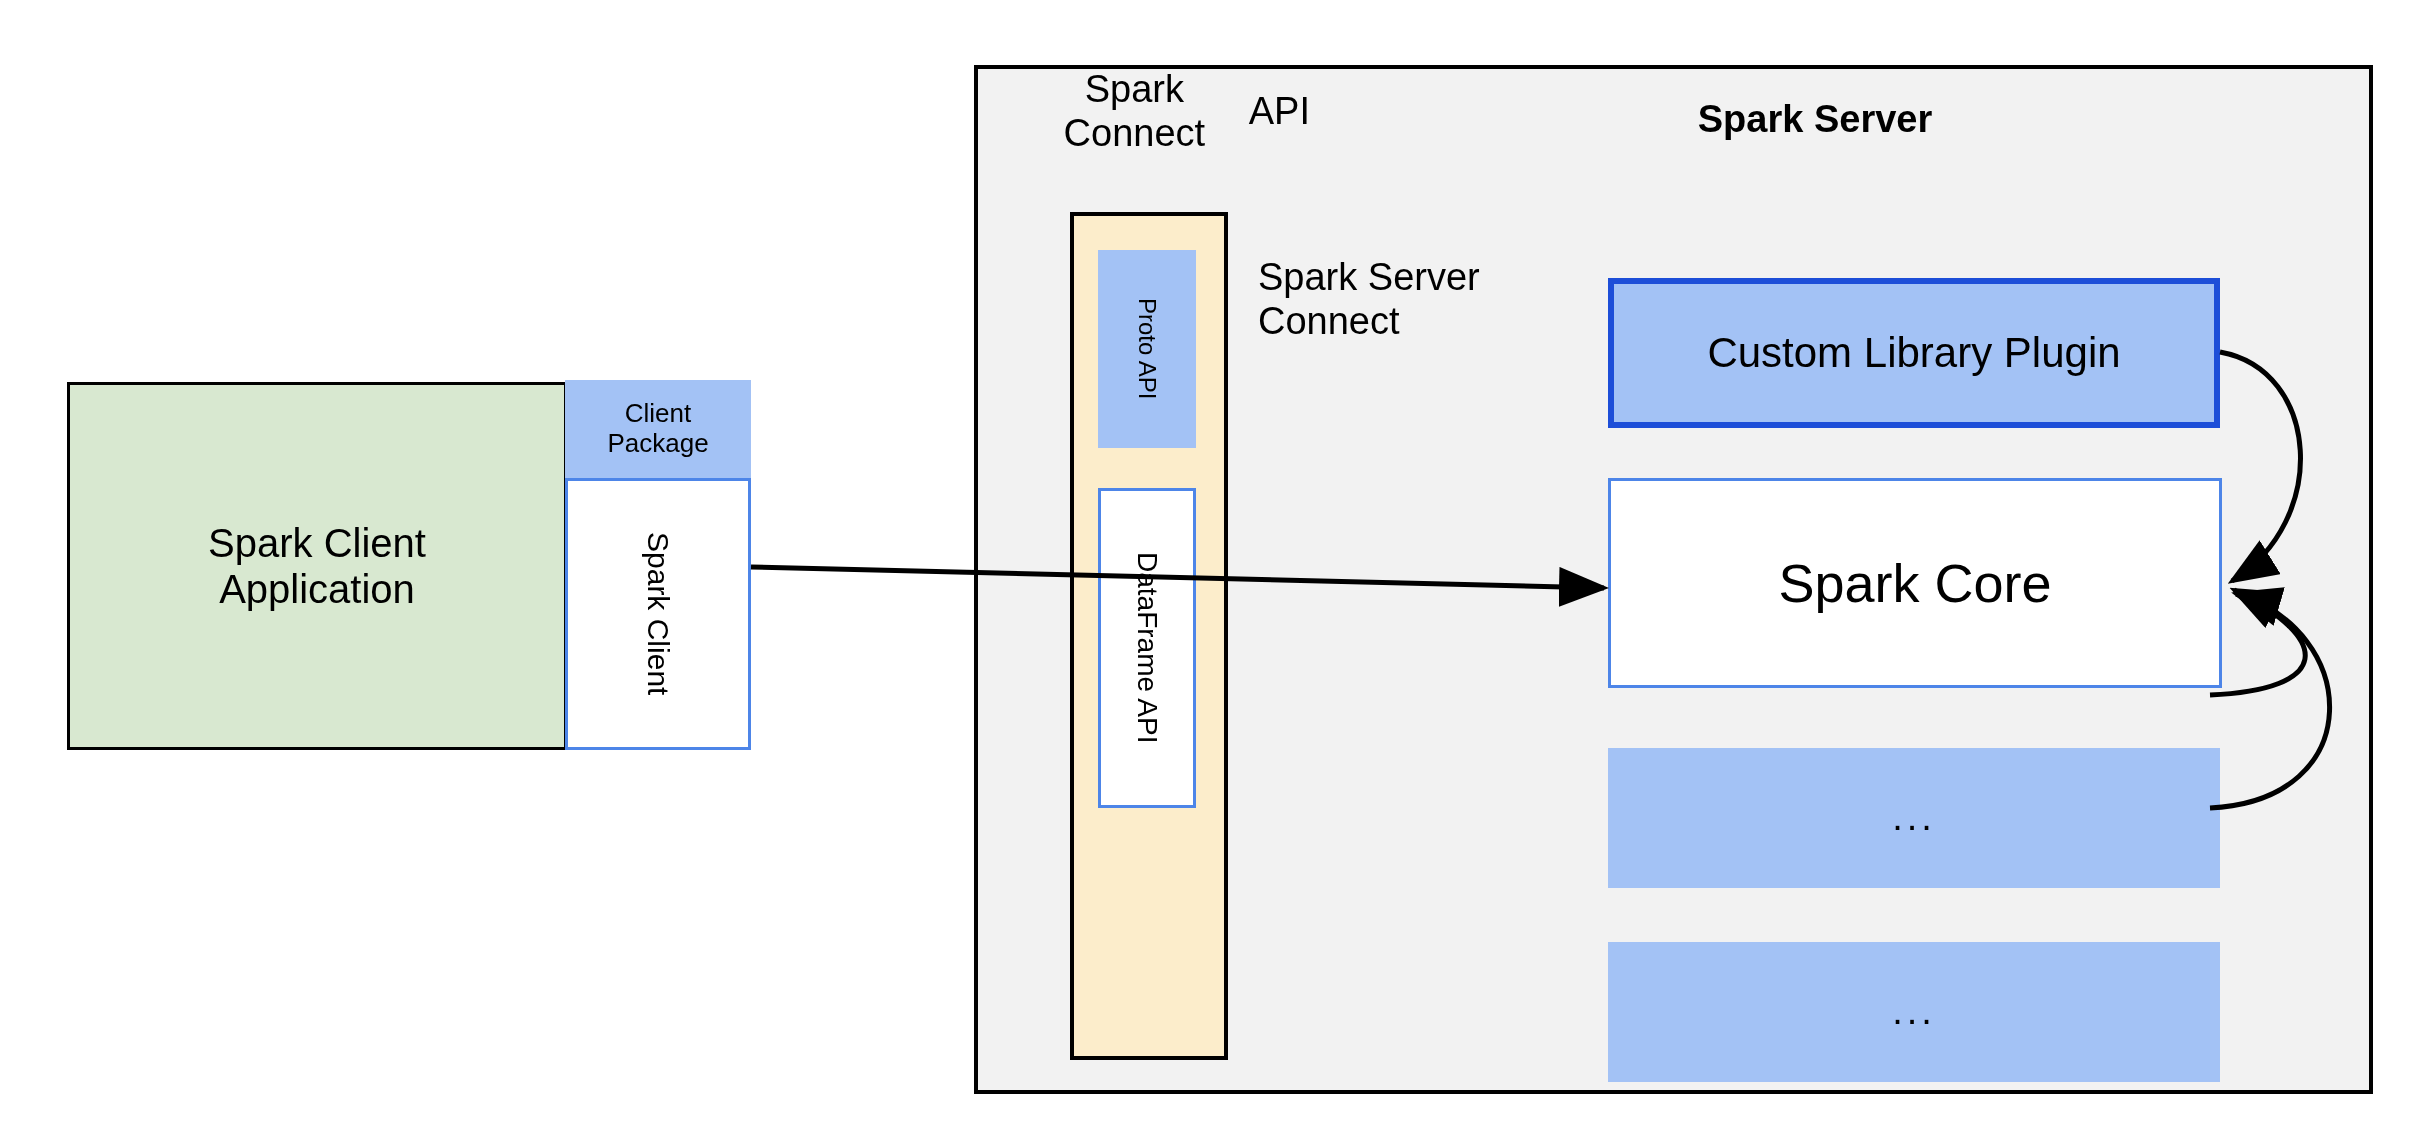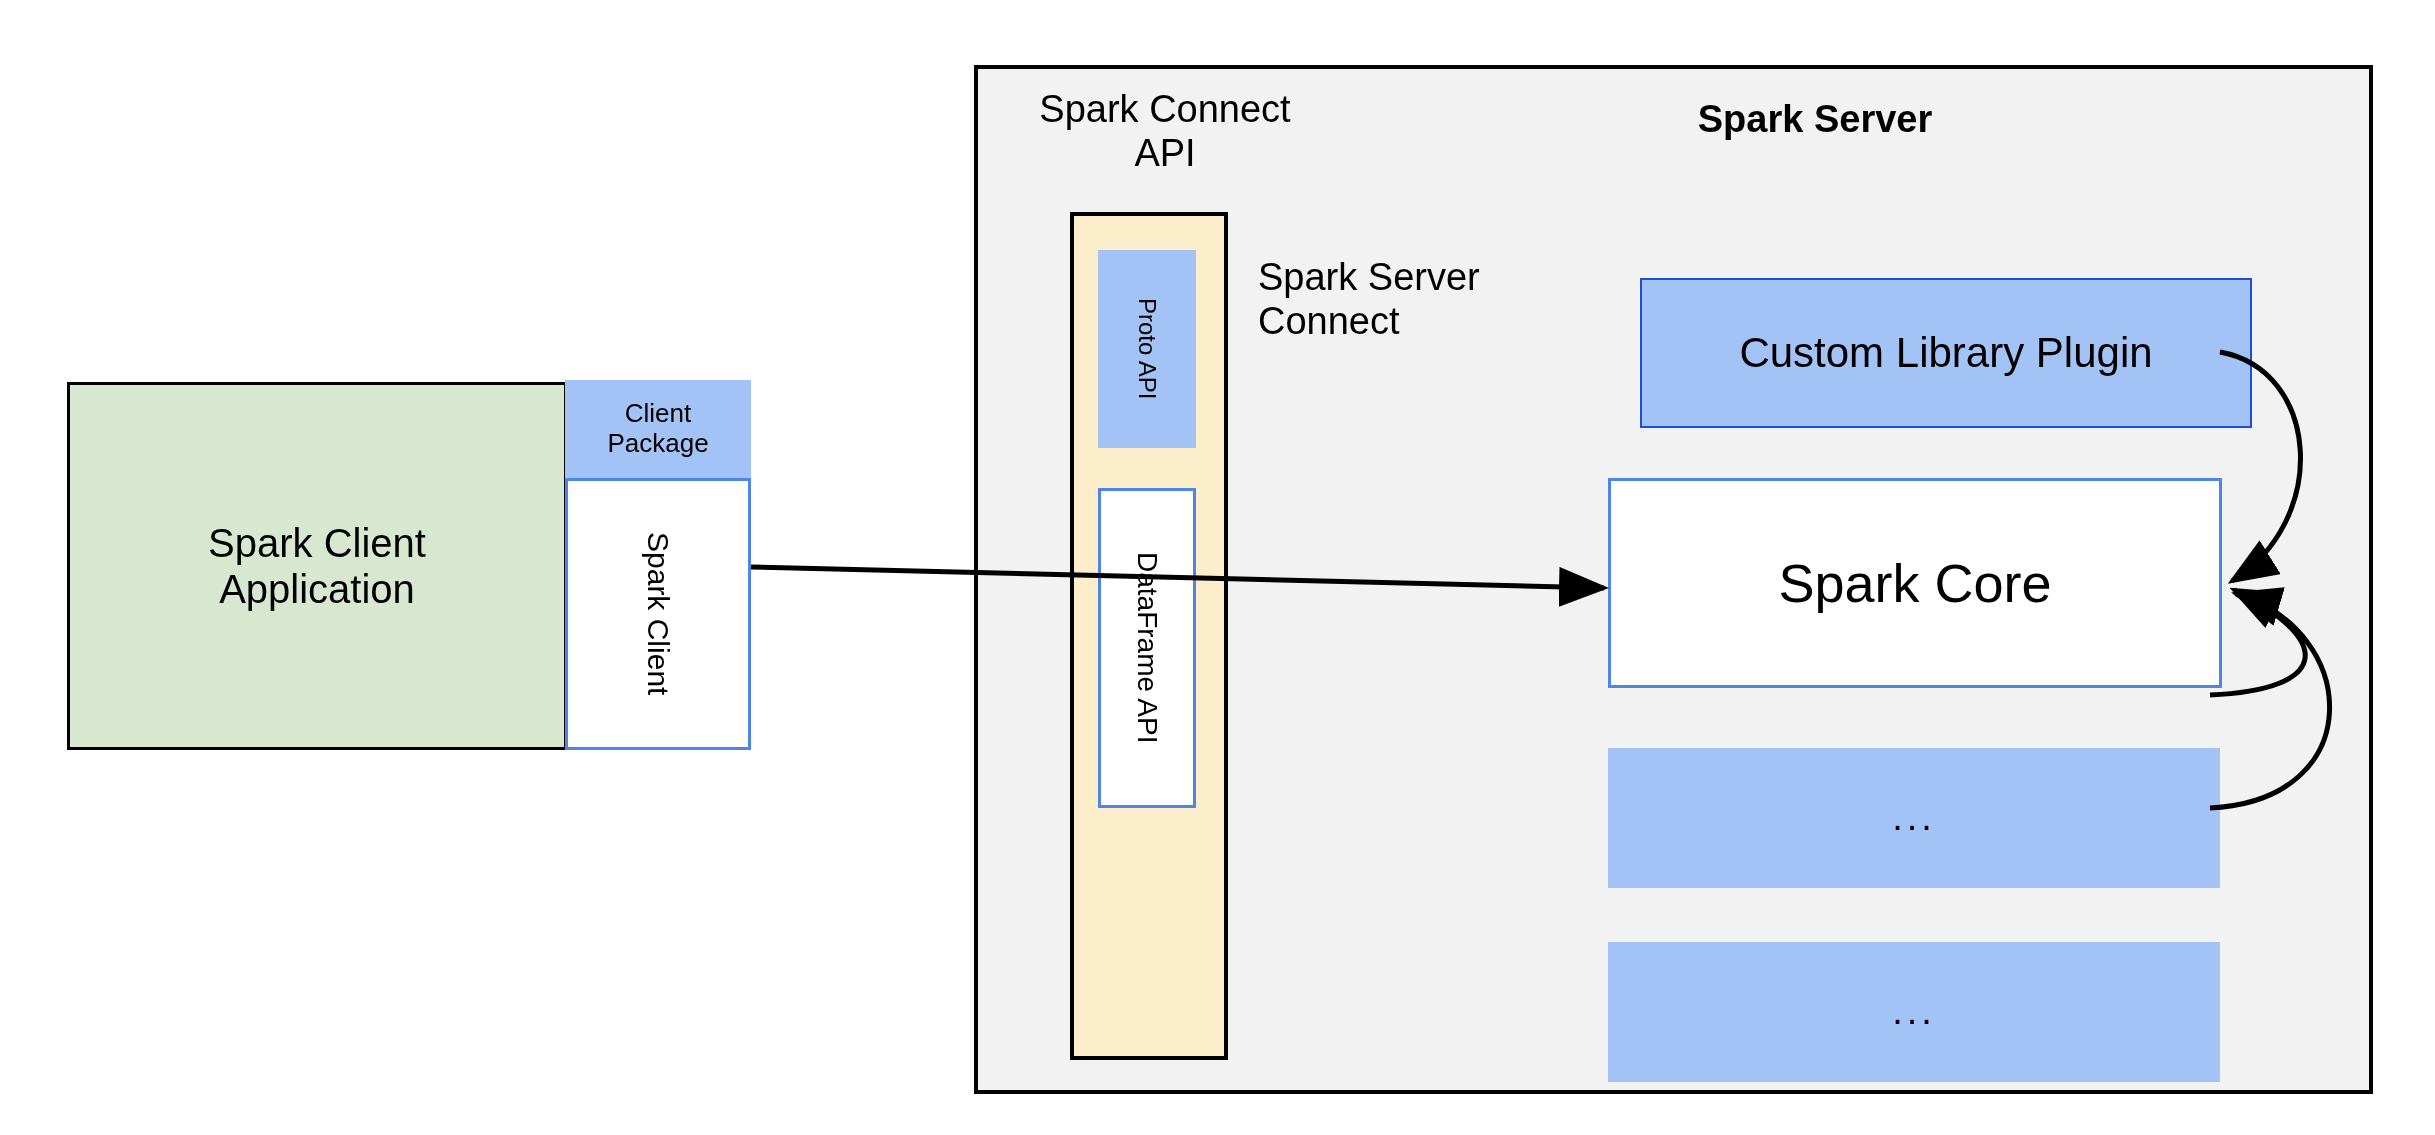--- a/index.html
+++ b/index.html
@@ -69,22 +69,21 @@
     height: 1029px;
     background: #f2f2f2;
     border: 4px solid #000000;
   }
   #spark-connect-api-label {
     left: 1020px;
     top: 72px;
     width: 290px;
     height: 80px;
     font-size: 38px;
-    flex-direction: column;
-    margin-top: 20px;
+    flex-direction: row;
   }
   #spark-server-title {
     left: 1650px;
     top: 96px;
     width: 330px;
     height: 48px;
     font-size: 38px;
     font-weight: bold;
   }
   #spark-server-library-label {
@@ -125,23 +124,22 @@
     font-size: 28px;
   }
 
   
   #custom-library-plugin-box {
     left: 1608px;
     top: 278px;
     width: 612px;
     height: 150px;
     background: #a3c2f5;
-    border: 2px solid #1d4ed8;
+    border: 6px solid #1d4ed8;
     font-size: 42px;
-    margin-left: 32px;
   }
   #spark-core-box {
     left: 1608px;
     top: 478px;
     width: 614px;
     height: 210px;
     background: #ffffff;
     border: 3px solid #4d85e8;
     font-size: 54px;
   }

